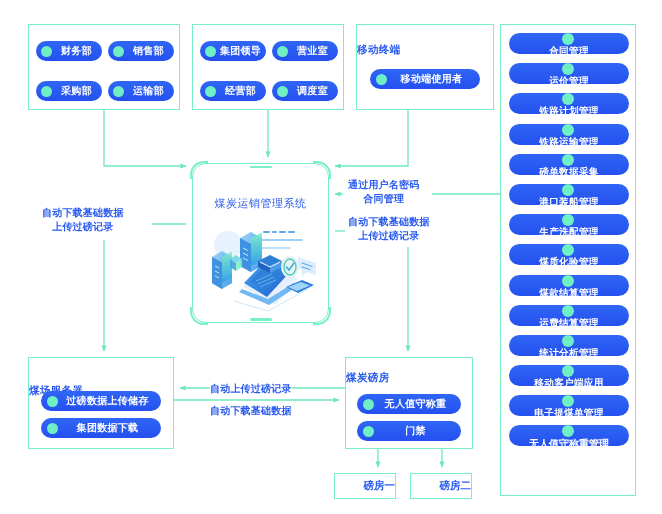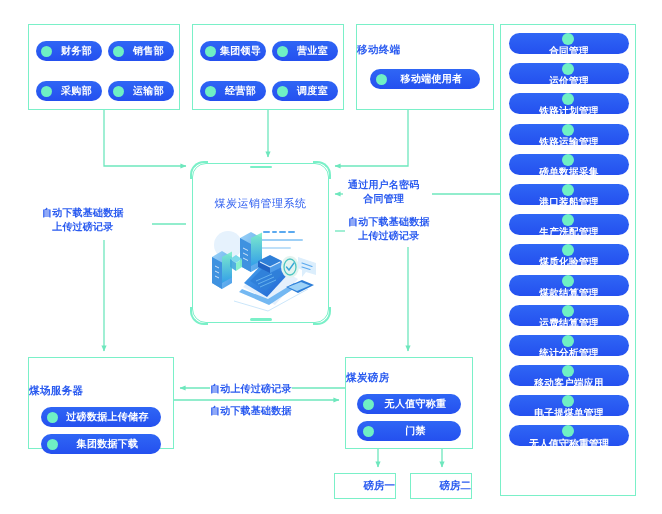--- a/index.html
+++ b/index.html
@@ -190,21 +190,21 @@
   #box-weigh  .box-title { margin-top: 13px; }
 
   .stack {
     position: absolute;
     left: 0; right: 0;
     display: flex;
     flex-direction: column;
     align-items: center;
     gap: 7px;
   }
-  #box-server .stack { top: 33px; margin-top: 16px; }
+  #box-server .stack { top: 33px; }
   #box-weigh  .stack { top: 36px; }
   #box-server .stack .pill { width: 120px; }
   #box-weigh  .stack .pill { width: 104px; }
 
   
   .term-box {
     position: absolute;
     box-sizing: border-box;
     border: 1.3px solid #7af0c8;
     background: #ffffff;

